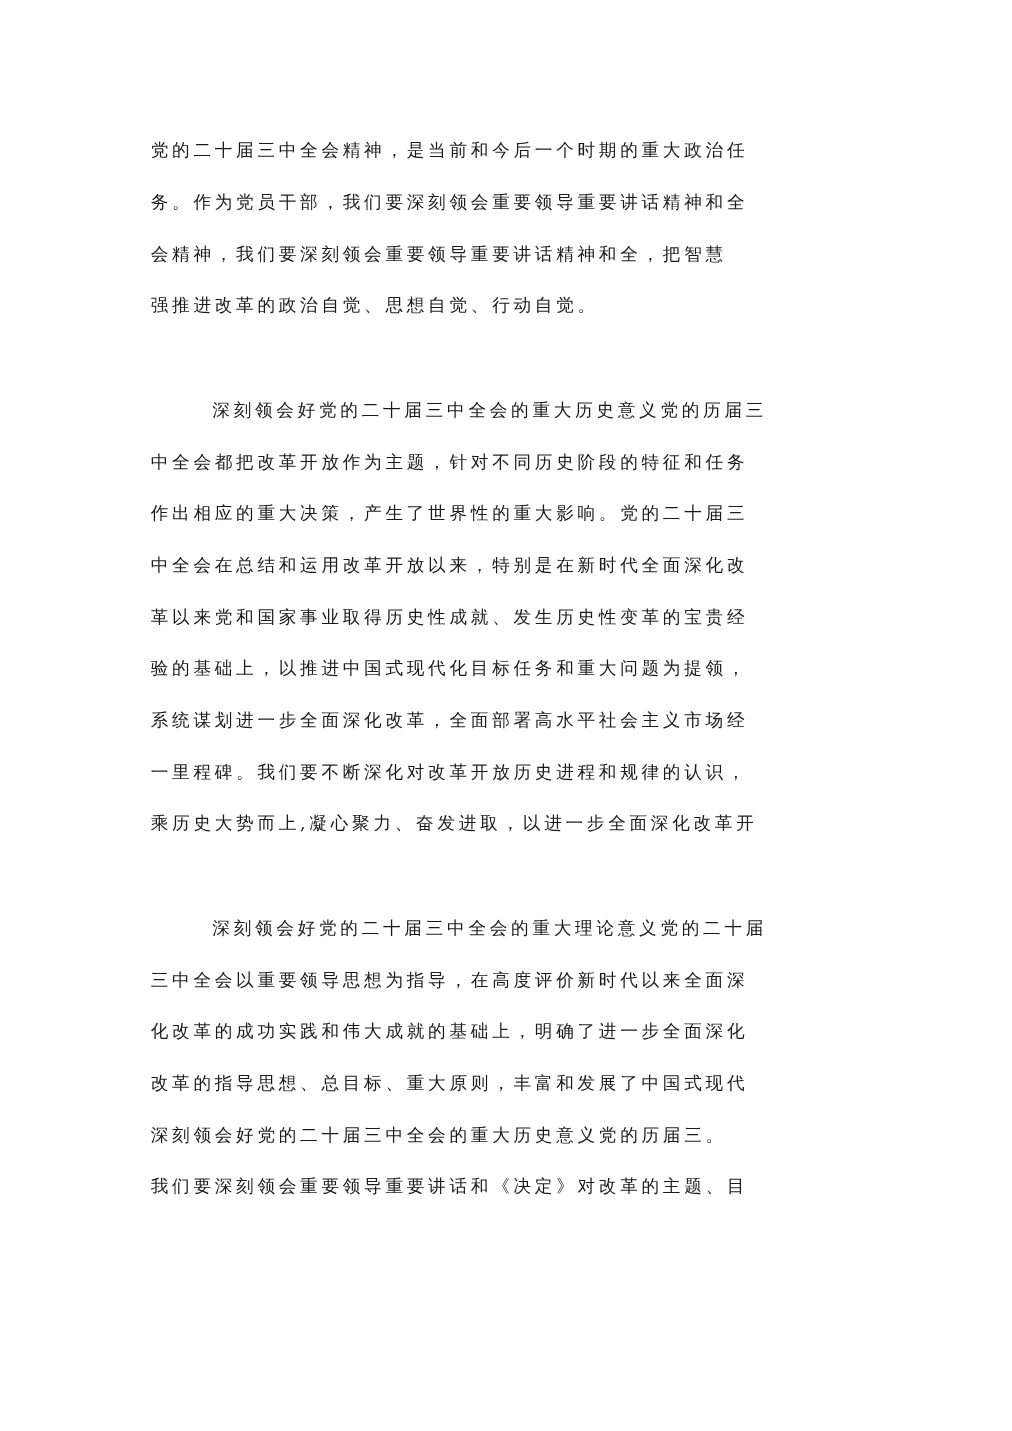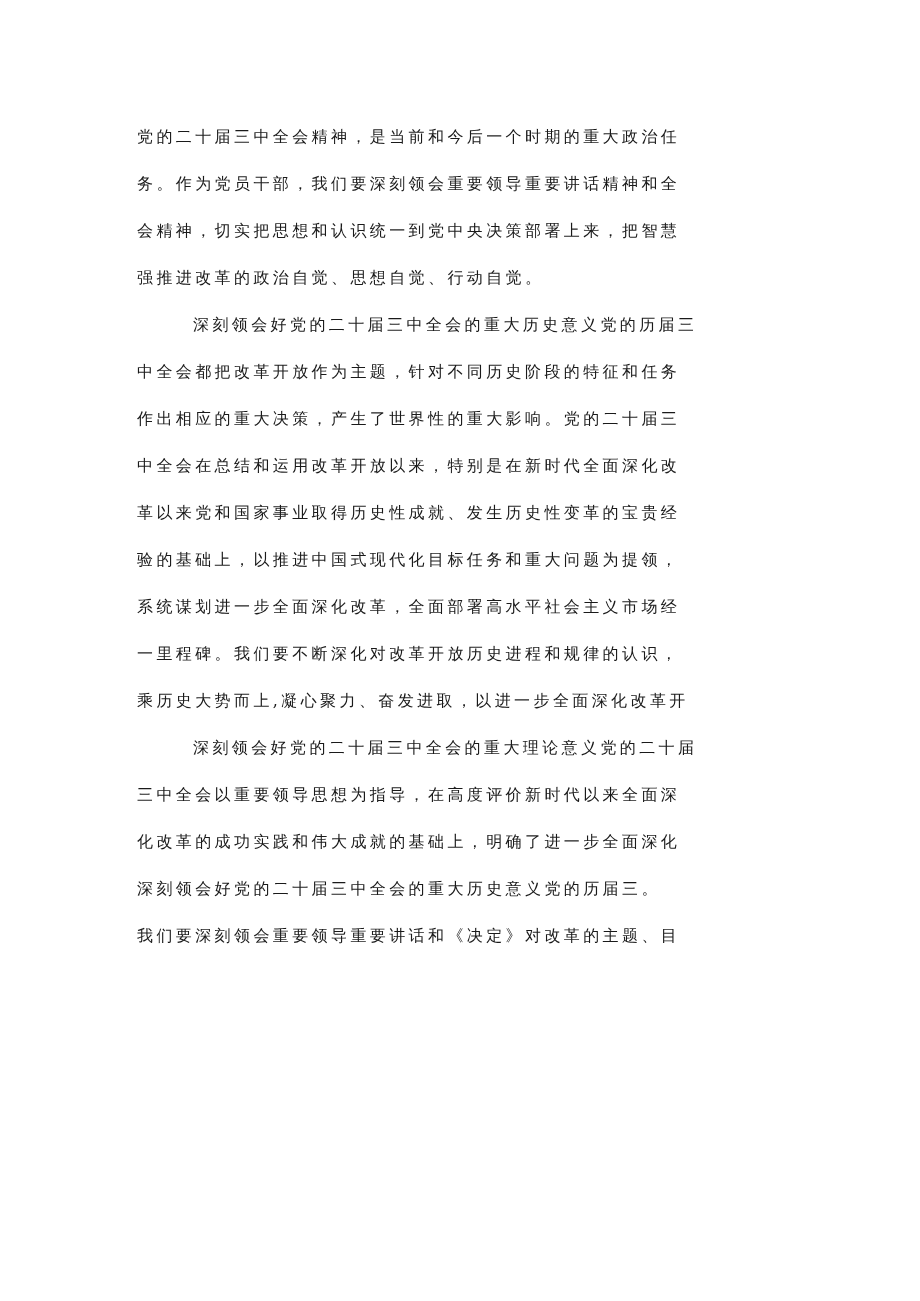--- a/index.html
+++ b/index.html
@@ -23,47 +23,49 @@
     }
     .line {
       height: 47px;
       line-height: 40px;
       font-size: 16px;
       letter-spacing: 3.4px;
       white-space: nowrap;
     }
     .indent {
       padding-left: 56px;
+      margin-top: 48px;
     }
   </style>
 </head>
 <body>
 
 <div class="page">
 
   <div>
     <div class="line">党的二十届三中全会精神，是当前和今后一个时期的重大政治任</div>
     <div class="line">务。作为党员干部，我们要深刻领会重要领导重要讲话精神和全</div>
-    <div class="line">会精神，切实把思想和认识统一到党中央决策部署上来，把智慧</div>
+    <div class="line">会精神，我们要深刻领会重要领导重要讲话精神和全，把智慧</div>
     <div class="line">强推进改革的政治自觉、思想自觉、行动自觉。</div>
   </div>
 
   <div>
     <div class="line indent">深刻领会好党的二十届三中全会的重大历史意义党的历届三</div>
     <div class="line">中全会都把改革开放作为主题，针对不同历史阶段的特征和任务</div>
     <div class="line">作出相应的重大决策，产生了世界性的重大影响。党的二十届三</div>
     <div class="line">中全会在总结和运用改革开放以来，特别是在新时代全面深化改</div>
     <div class="line">革以来党和国家事业取得历史性成就、发生历史性变革的宝贵经</div>
     <div class="line">验的基础上，以推进中国式现代化目标任务和重大问题为提领，</div>
     <div class="line">系统谋划进一步全面深化改革，全面部署高水平社会主义市场经</div>
     <div class="line">一里程碑。我们要不断深化对改革开放历史进程和规律的认识，</div>
     <div class="line">乘历史大势而上,凝心聚力、奋发进取，以进一步全面深化改革开</div>
   </div>
 
   <div>
     <div class="line indent">深刻领会好党的二十届三中全会的重大理论意义党的二十届</div>
     <div class="line">三中全会以重要领导思想为指导，在高度评价新时代以来全面深</div>
     <div class="line">化改革的成功实践和伟大成就的基础上，明确了进一步全面深化</div>
+    <div class="line">改革的指导思想、总目标、重大原则，丰富和发展了中国式现代</div>
     <div class="line">深刻领会好党的二十届三中全会的重大历史意义党的历届三。</div>
     <div class="line">我们要深刻领会重要领导重要讲话和《决定》对改革的主题、目</div>
   </div>
 
 </div>
 
 </body></html>

